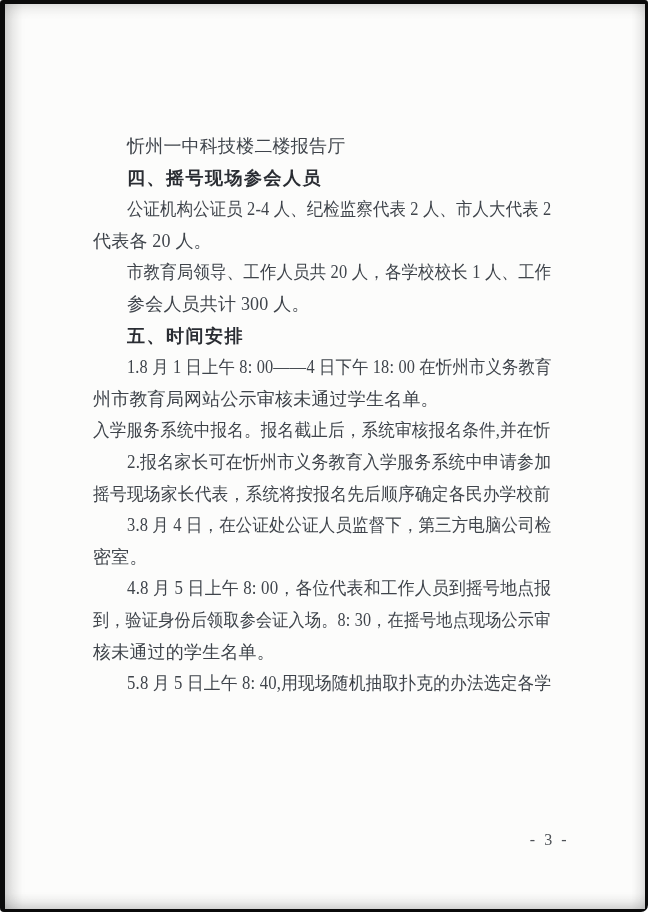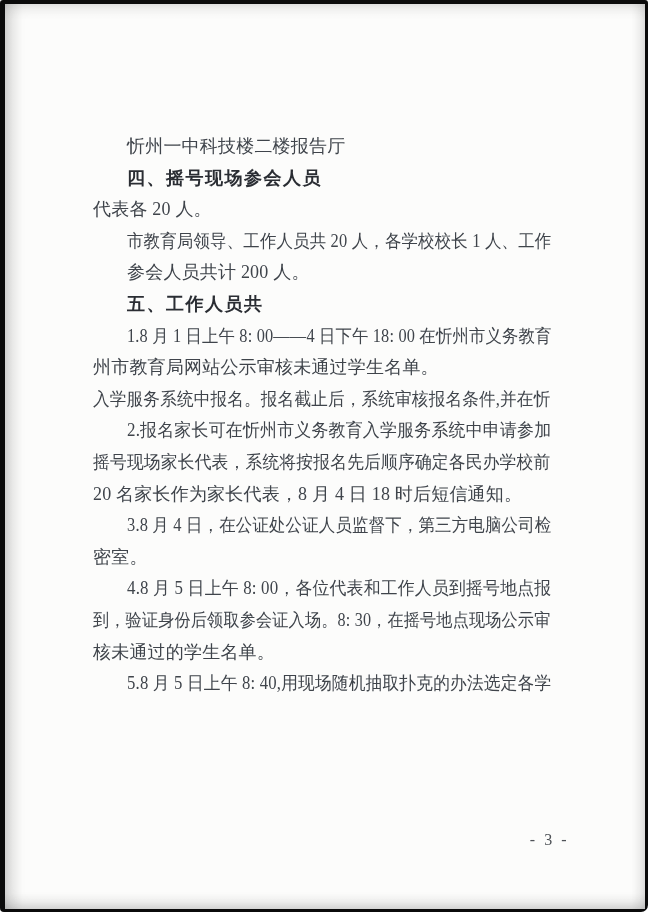--- a/index.html
+++ b/index.html
@@ -76,30 +76,30 @@
 </style>
 </head>
 <body>
 
 <div class="frame">
   <div class="page">
 
     <div class="content">
       <div class="line indent"><span>忻州一中科技楼二楼报告厅</span></div>
       <div class="line indent heading"><span>四、摇号现场参会人员</span></div>
+      <div class="line indent stretch"><span style="transform: scaleX(0.908925);">公证机构公证员 2-4 人、纪检监察代表 2 人、市人大代表 2</span></div>
       <div class="line"><span>代表各 20 人。</span></div>
       <div class="line indent stretch"><span style="transform: scaleX(0.912611);">市教育局领导、工作人员共 20 人，各学校校长 1 人、工作</span></div>
-      <div class="line indent"><span>参会人员共计 200 人。</span></div>
-      <div class="line indent heading"><span>五、工作人员共</span></div>
+      <div class="line indent"><span>参会人员共计 300 人。</span></div>
+      <div class="line indent heading"><span>五、时间安排</span></div>
       <div class="line indent stretch"><span style="transform: scaleX(0.906857);">1.8 月 1 日上午 8: 00——4 日下午 18: 00 在忻州市义务教育</span></div>
       <div class="line"><span>州市教育局网站公示审核未通过学生名单。</span></div>
       <div class="line stretch"><span style="transform: scaleX(0.922049);">入学服务系统中报名。报名截止后，系统审核报名条件,并在忻</span></div>
       <div class="line indent stretch"><span style="transform: scaleX(0.941526);">2.报名家长可在忻州市义务教育入学服务系统中申请参加</span></div>
       <div class="line stretch"><span style="transform: scaleX(0.930866);">摇号现场家长代表，系统将按报名先后顺序确定各民办学校前</span></div>
-      <div class="line"><span>20 名家长作为家长代表，8 月 4 日 18 时后短信通知。</span></div>
       <div class="line indent stretch"><span style="transform: scaleX(0.912611);">3.8 月 4 日，在公证处公证人员监督下，第三方电脑公司检</span></div>
       <div class="line"><span>密室。</span></div>
       <div class="line indent stretch"><span style="transform: scaleX(0.937634);">4.8 月 5 日上午 8: 00，各位代表和工作人员到摇号地点报</span></div>
       <div class="line stretch"><span style="transform: scaleX(0.895718);">到，验证身份后领取参会证入场。8: 30，在摇号地点现场公示审</span></div>
       <div class="line"><span>核未通过的学生名单。</span></div>
       <div class="line indent stretch"><span style="transform: scaleX(0.927999);">5.8 月 5 日上午 8: 40,用现场随机抽取扑克的办法选定各学</span></div>
     </div>
 
     <div class="pagenum"><span>- 3 -</span></div>
 

